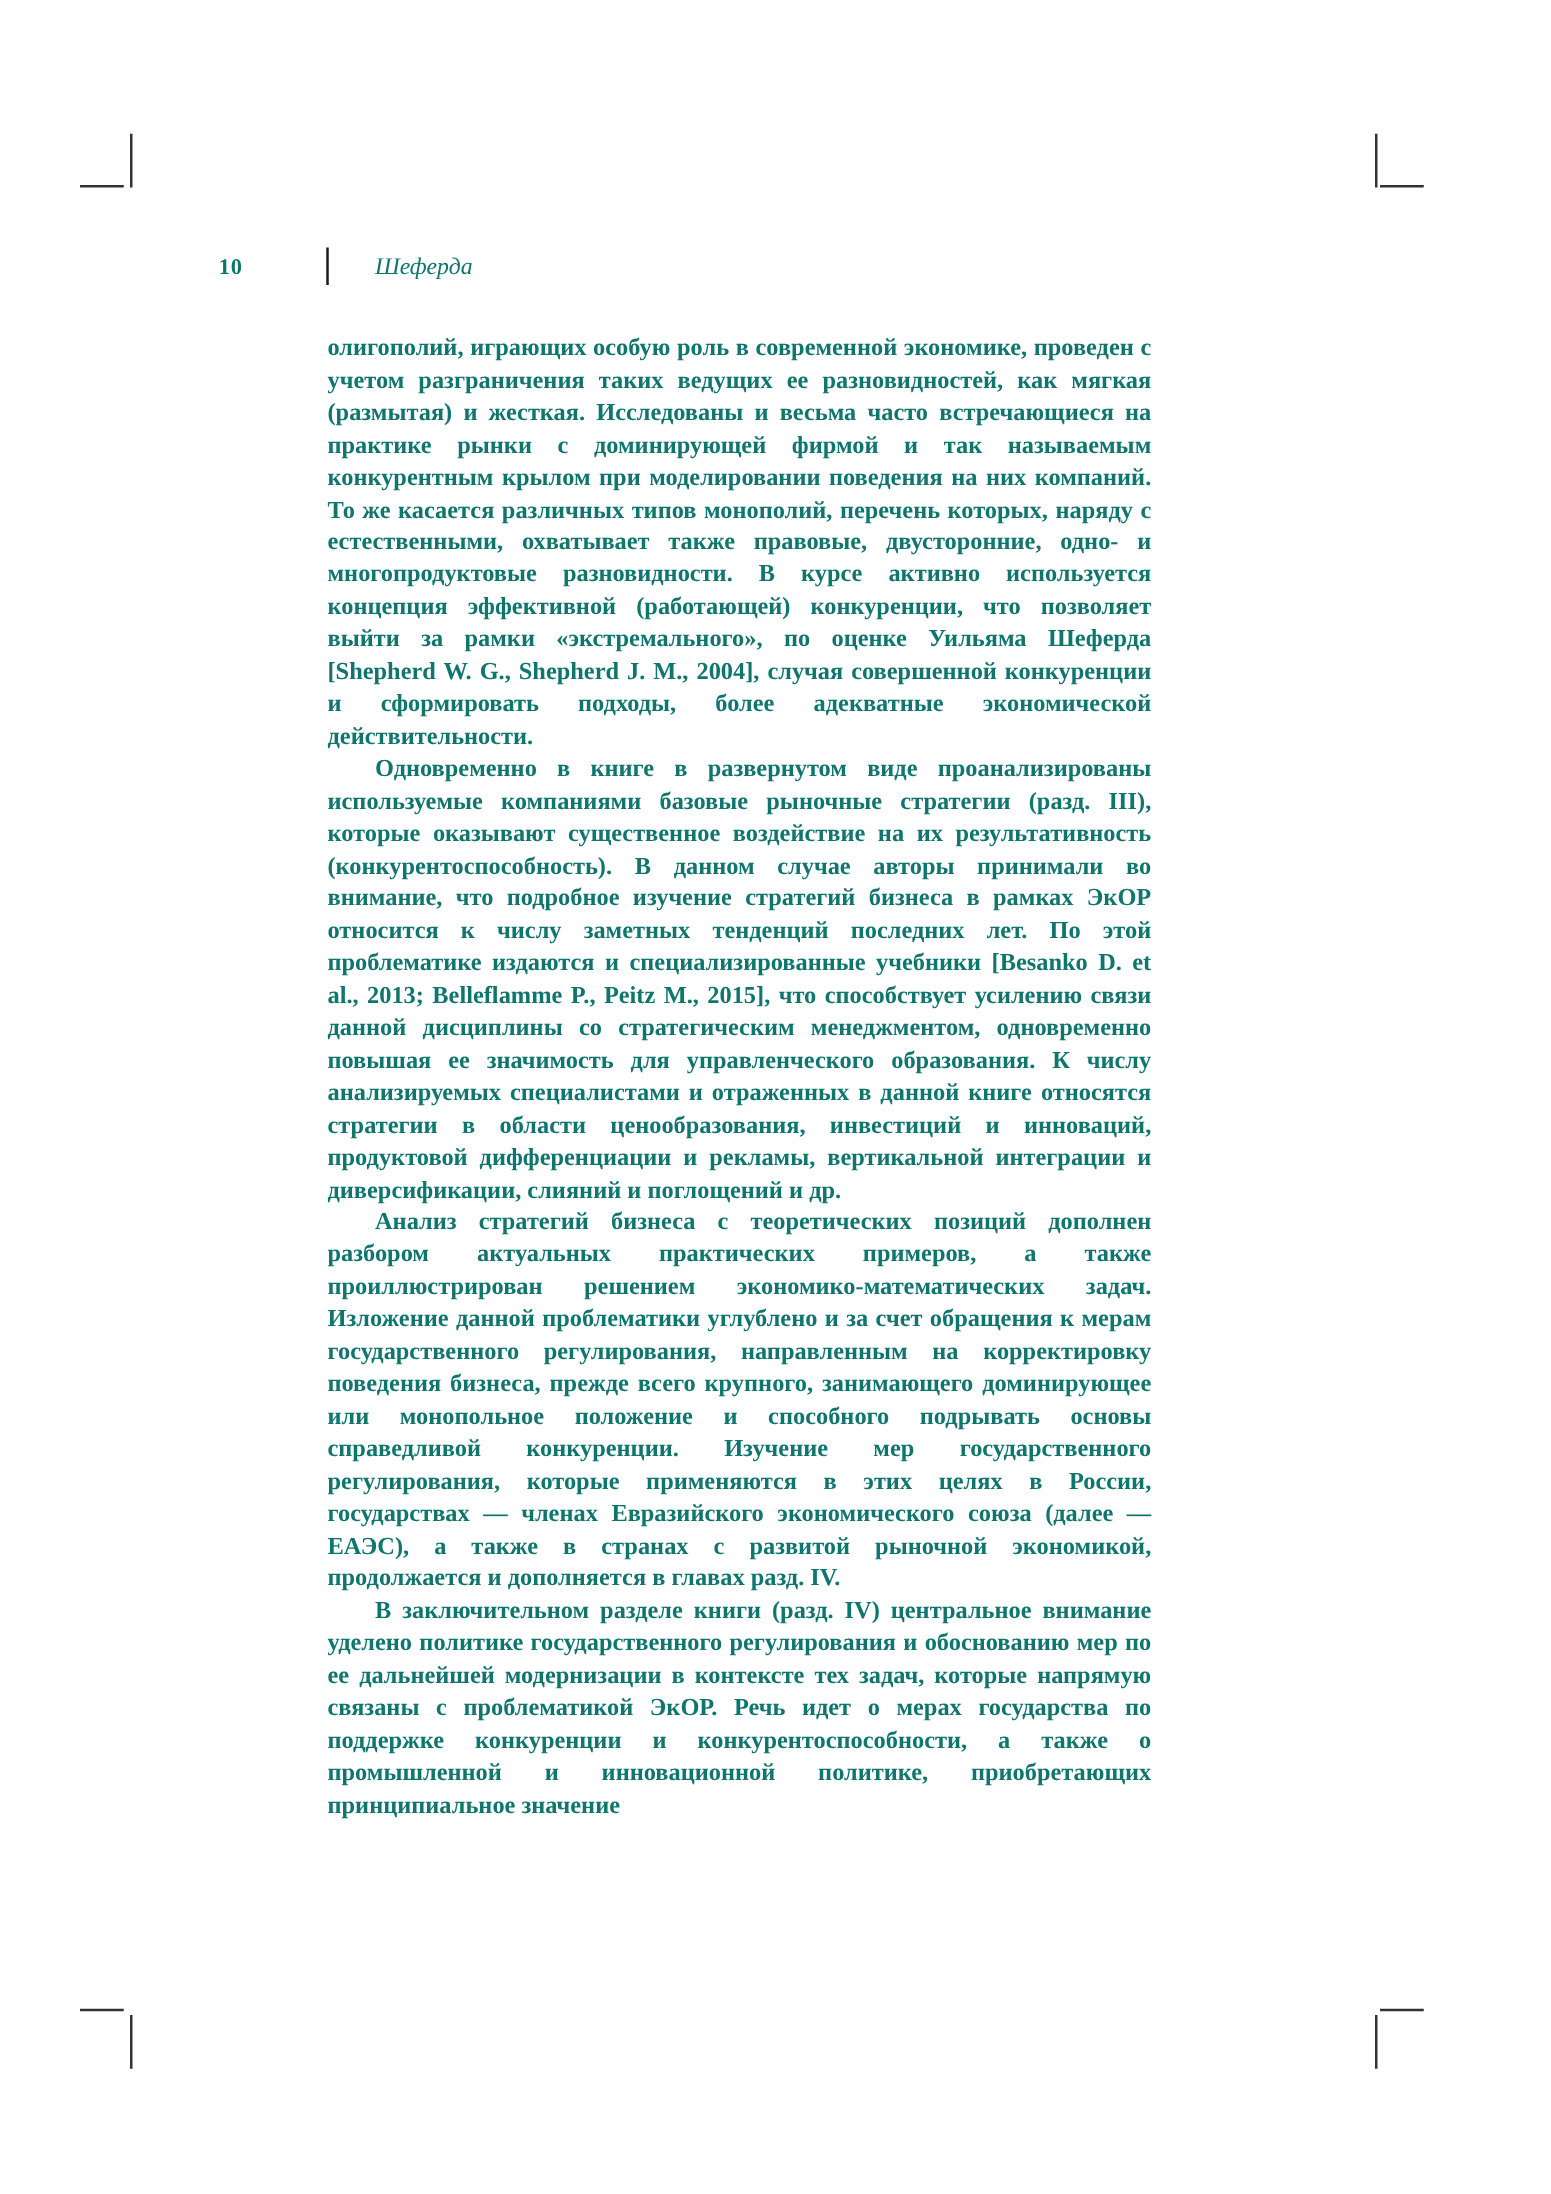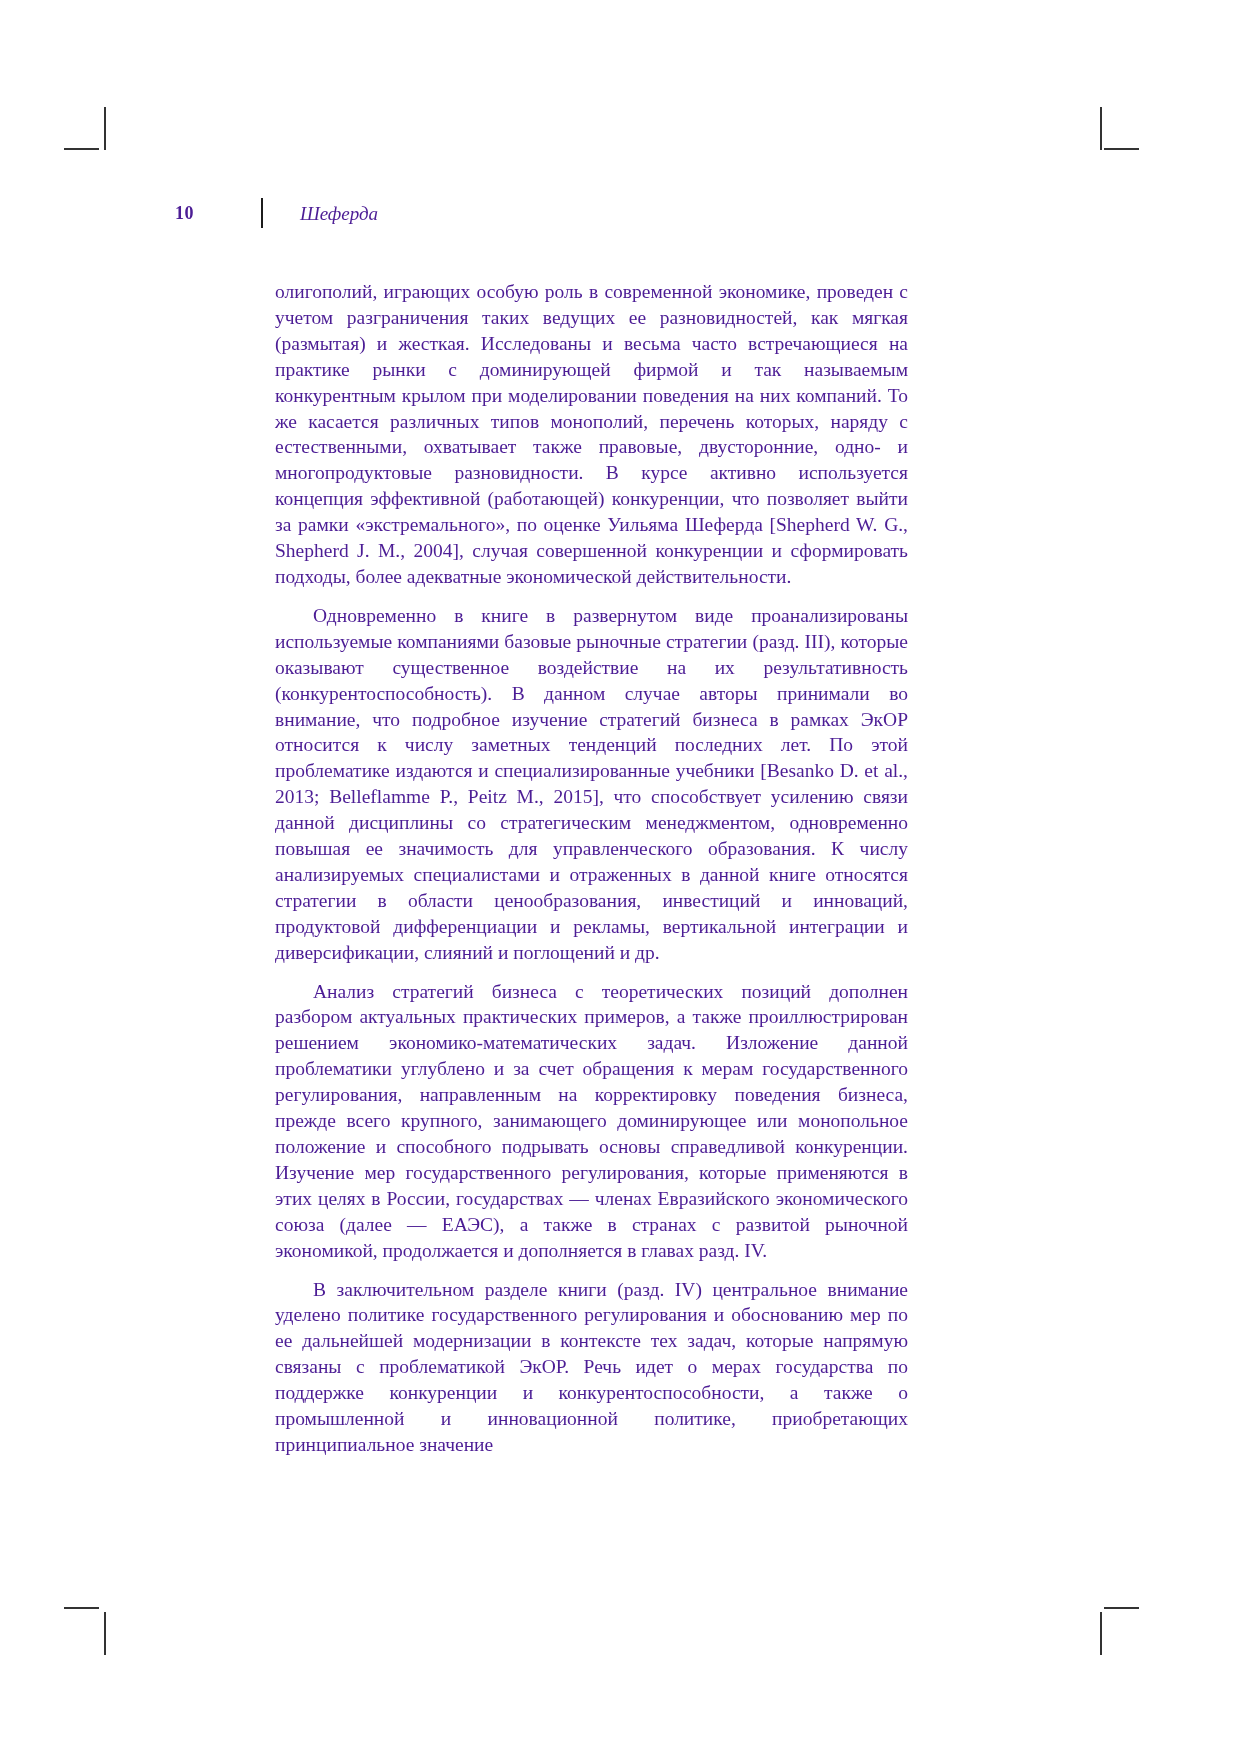--- a/index.html
+++ b/index.html
@@ -7,21 +7,21 @@
     padding: 0;
     background: #ffffff;
   }
   .page {
     position: relative;
     width: 1241px;
     height: 1755px;
     background: #ffffff;
     overflow: hidden;
     font-family: "Liberation Serif", "DejaVu Serif", serif;
-    color: #4c1d95;
+    color: #0f766e;
   }
 
   
   .crop {
     position: absolute;
     background: #333333;
   }
   .crop-tl-v { left: 104px; top: 107px;  width: 2px;  height: 43px; }
   .crop-tl-h { left: 64px;  top: 148px;  width: 35px; height: 2px; }
   .crop-tr-v { left: 1100px;top: 107px;  width: 2px;  height: 43px; }
@@ -61,23 +61,24 @@
     position: absolute;
     left: 262px;
     top: 266px;
     width: 659px;
     font-size: 19.5px;
     line-height: 25.9px;
     text-align: justify;
     hyphens: none;
   }
   .text-block p {
-    margin: 13px;
+    margin: 0;
     padding: 0;
     text-indent: 38px;
+    font-weight: bold;
   }
   .text-block p.no-indent {
     text-indent: 0;
   }
 </style>
 </head>
 <body>
 
 <div class="page">
 

